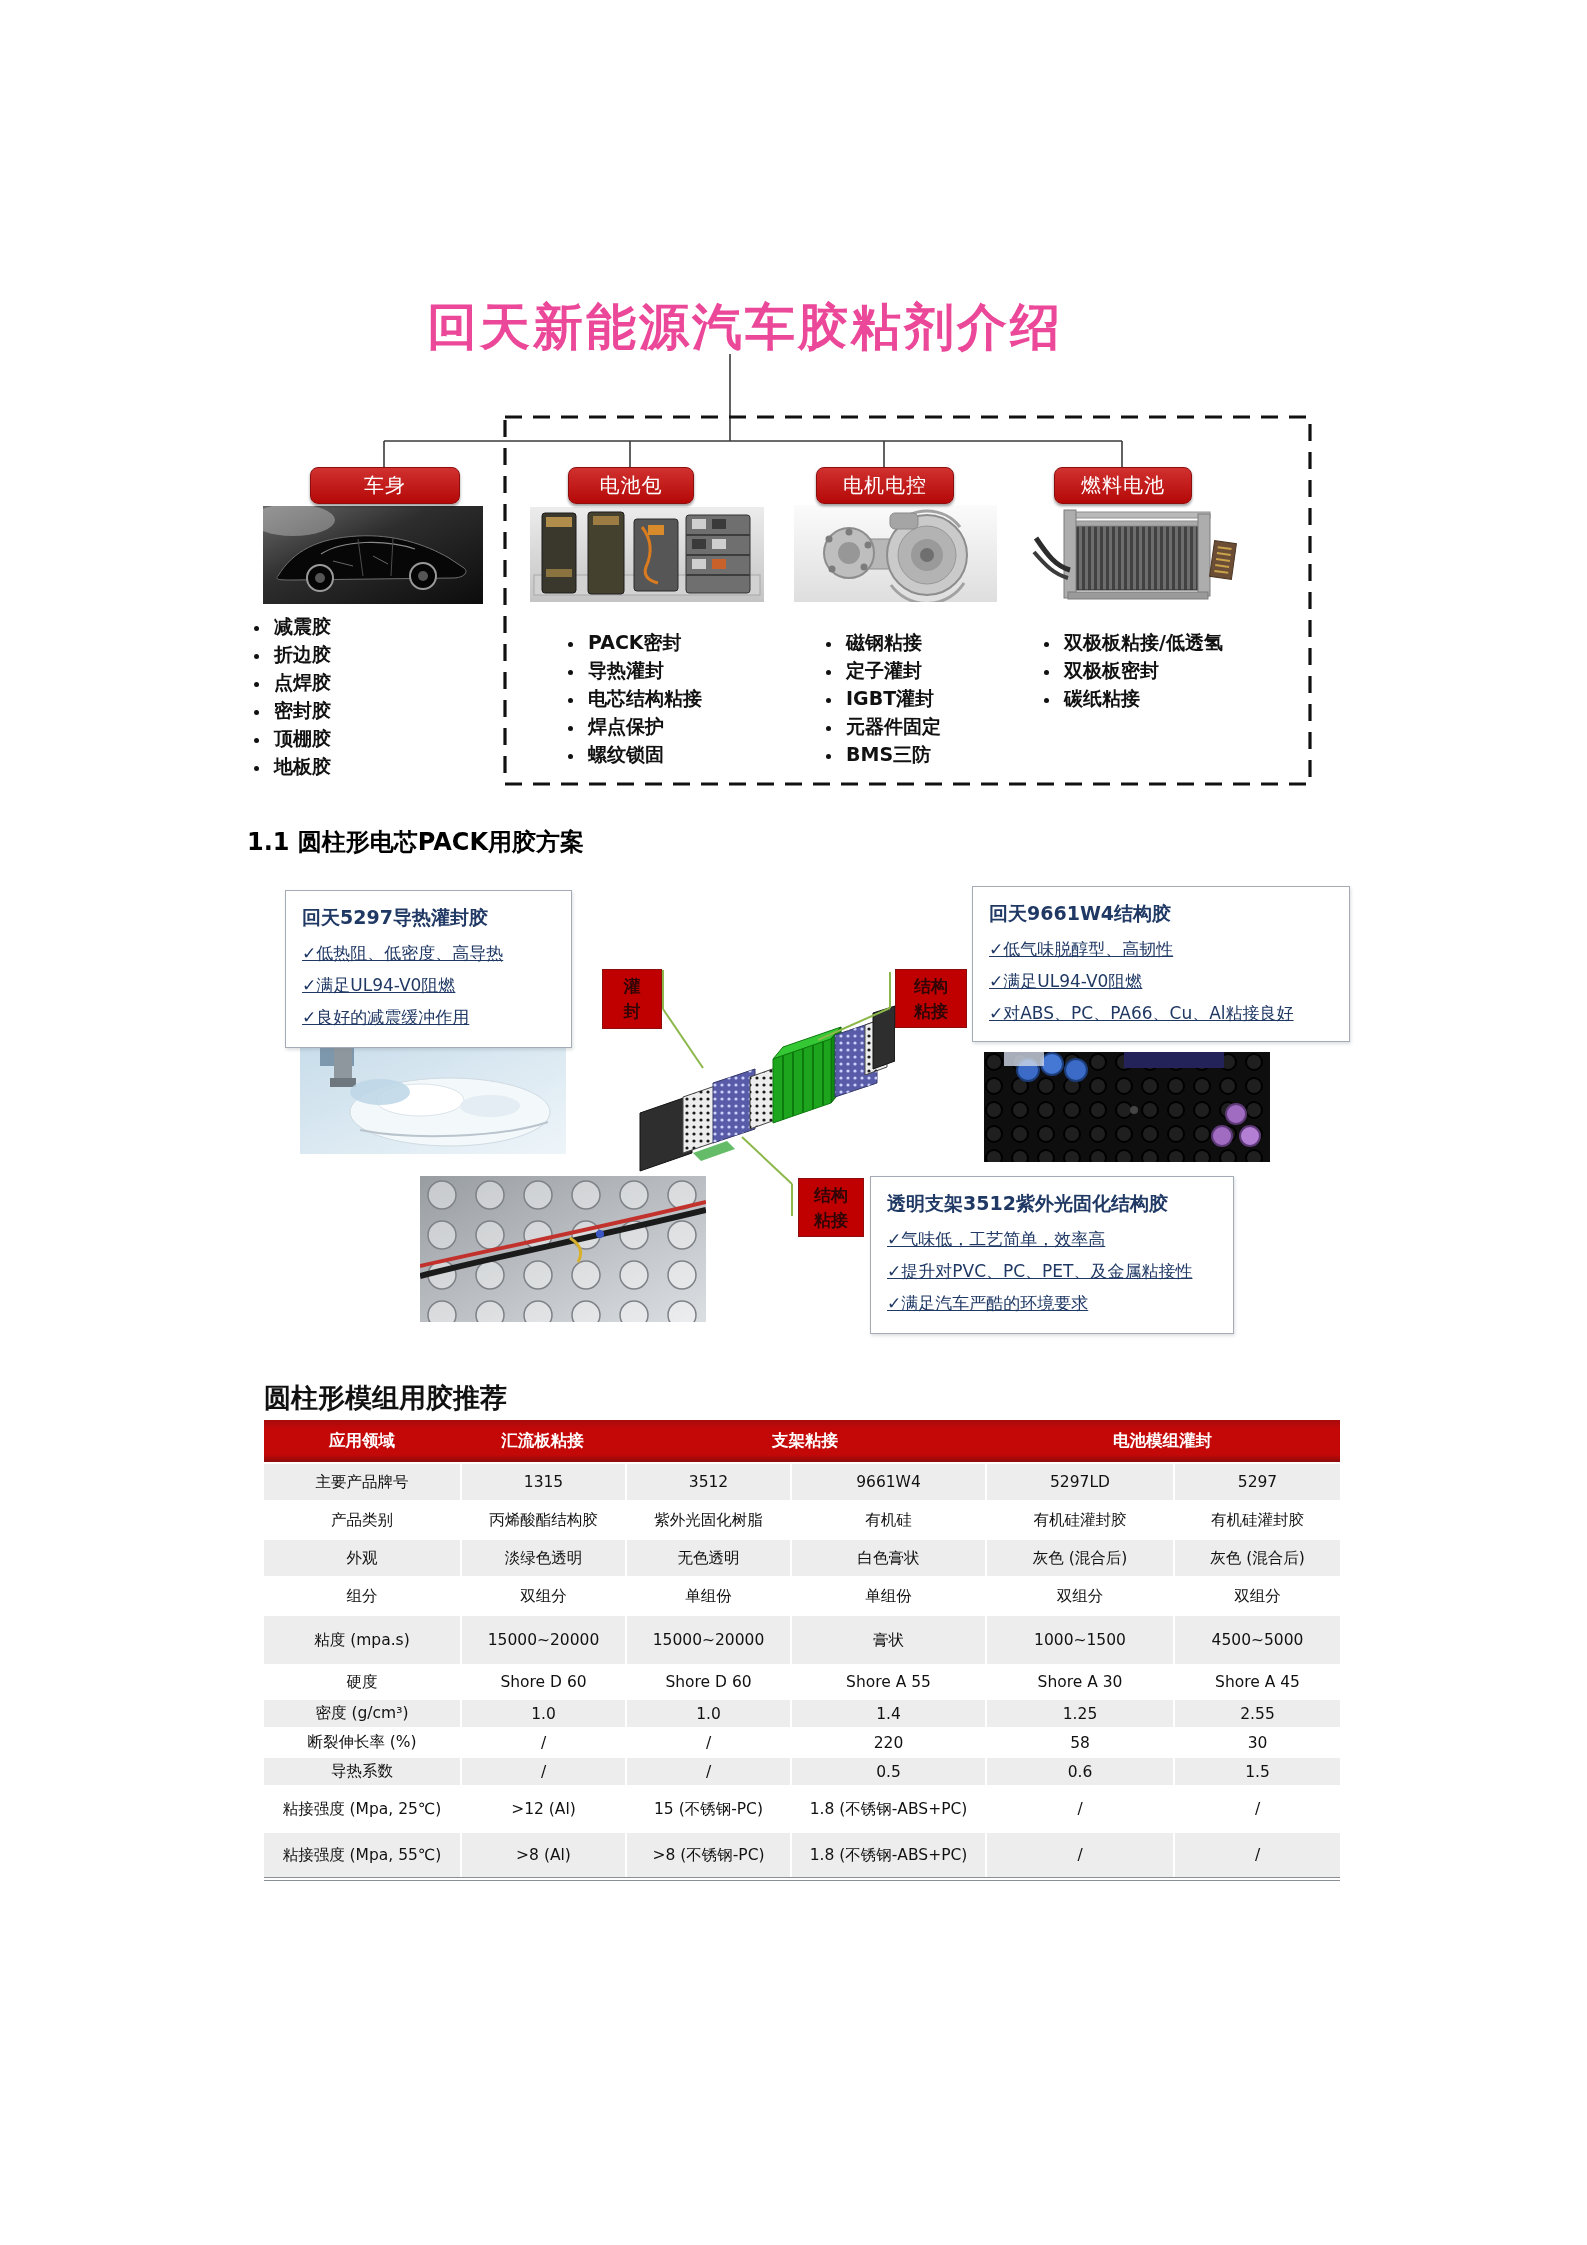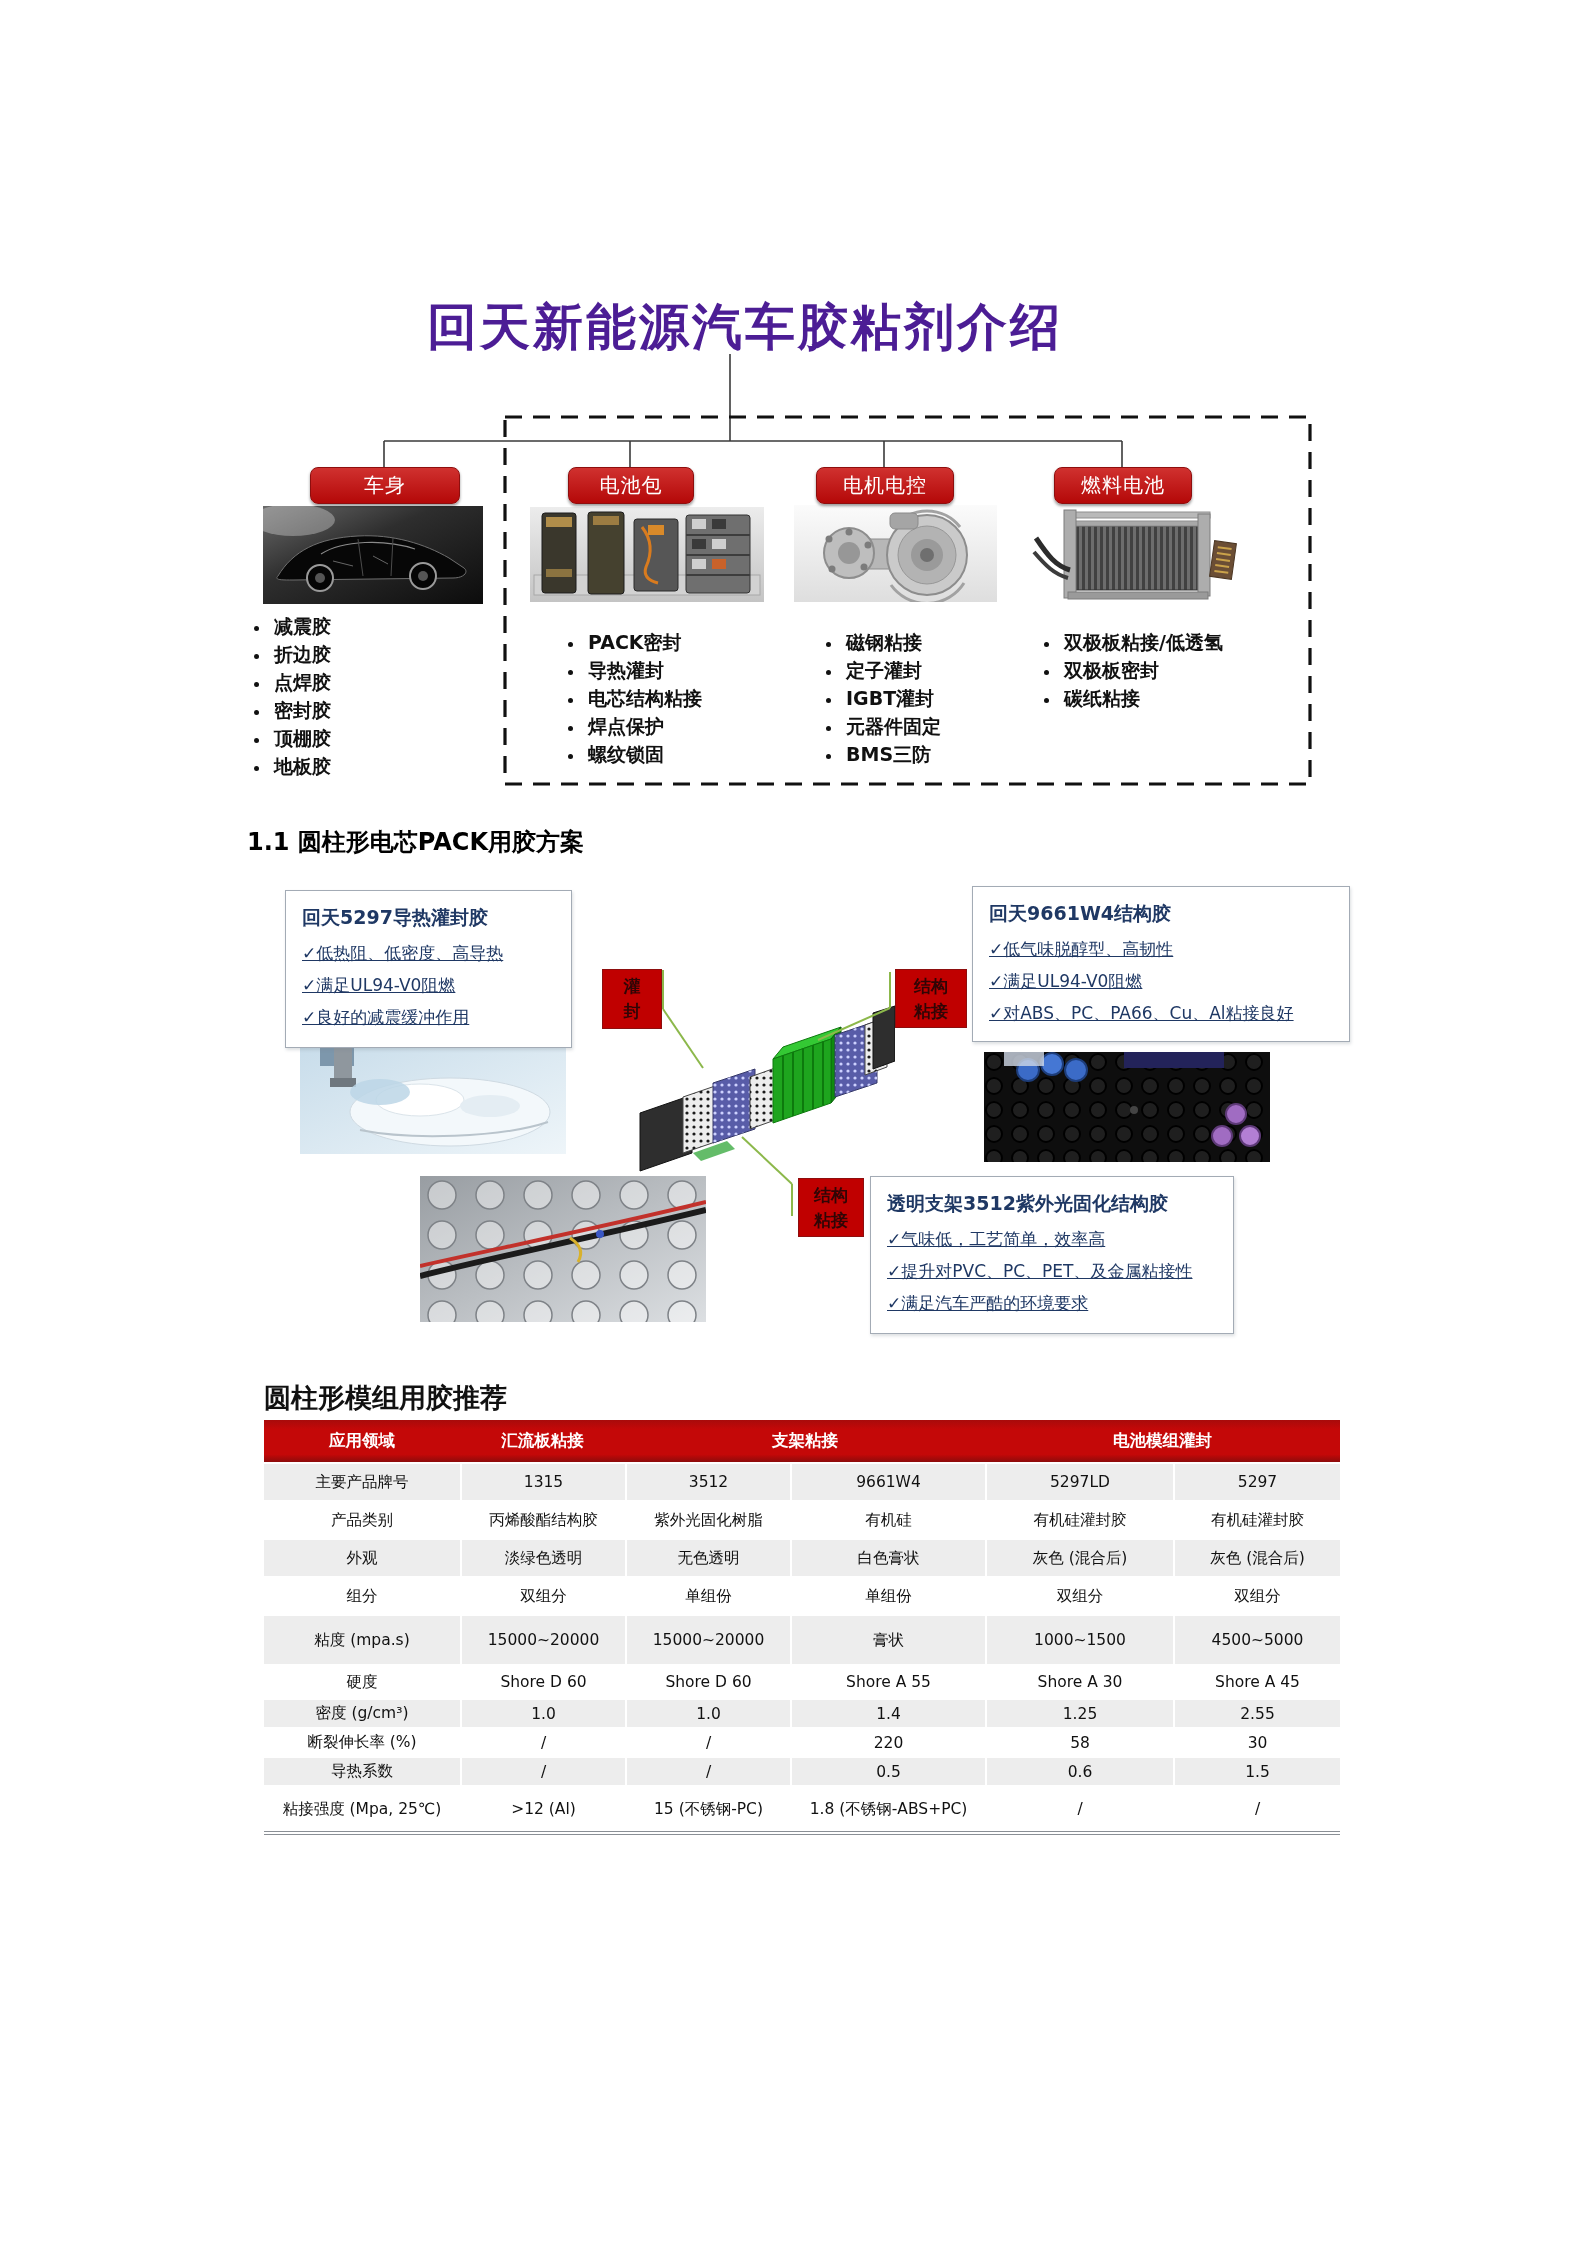--- a/index.html
+++ b/index.html
@@ -3,21 +3,21 @@
 <meta charset="utf-8">
 <style>
   html,body{margin:0;padding:0;background:#fff;}
   .page{
     position:relative;width:1587px;height:2245px;background:#fff;overflow:hidden;
     font-family:"DejaVu Sans","Liberation Sans",sans-serif;color:#1a1a1a;
   }
   
   .doc-title{
     position:absolute;left:0;top:294px;width:1490px;text-align:center;
-    font-size:50px;font-weight:bold;color:#4c1d95;letter-spacing:3px;margin:0;
+    font-size:50px;font-weight:bold;color:#ec4899;letter-spacing:3px;margin:0;
   }
   
   .overlay{position:absolute;left:0;top:0;width:1587px;height:2245px;pointer-events:none;z-index:2;}
   
   .cat-label{
     position:absolute;height:35px;z-index:4;border-radius:8px;
     background:linear-gradient(#d0312f,#b40808);border:1px solid #8e0e0e;
     box-shadow:0 2px 3px rgba(0,0,0,.4);
     color:#fff;font-size:20px;font-weight:400;
     display:flex;align-items:center;justify-content:center;letter-spacing:1px;
@@ -442,17 +442,25 @@
             <td>1.5</td>
           </tr>
           <tr>
             <th>粘接强度 (Mpa, 25℃)</th>
             <td>&gt;12 (Al)</td>
             <td>15 (不锈钢-PC)</td>
             <td>1.8 (不锈钢-ABS+PC)</td>
             <td>/</td>
             <td>/</td>
           </tr>
+          <tr>
+            <th>粘接强度 (Mpa, 55℃)</th>
+            <td>&gt;8 (Al)</td>
+            <td>&gt;8 (不锈钢-PC)</td>
+            <td>1.8 (不锈钢-ABS+PC)</td>
+            <td>/</td>
+            <td>/</td>
+          </tr>
         </tbody>
     </table>
   </div>
 
 </div>
 
 </body></html>

